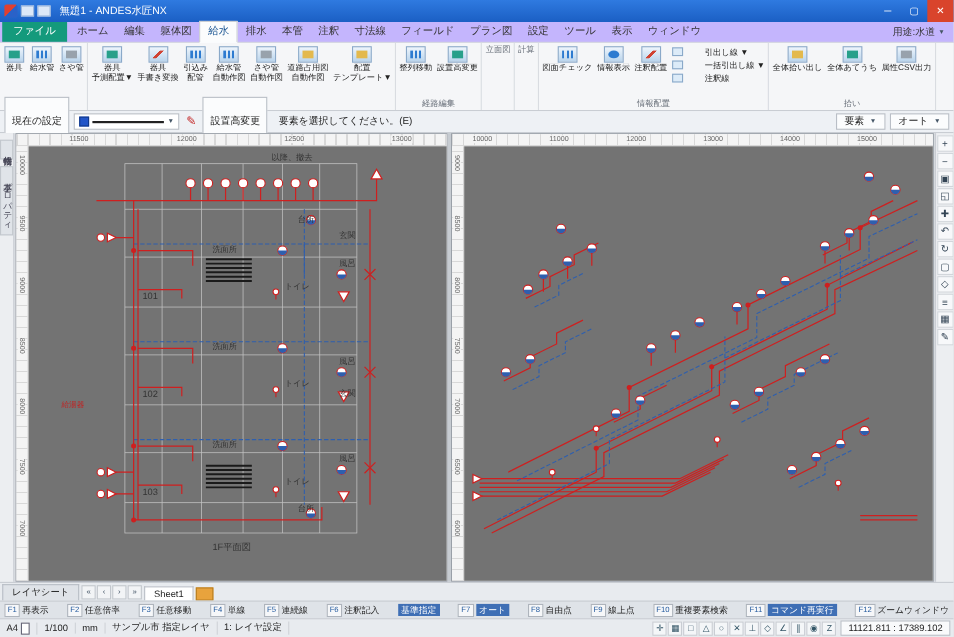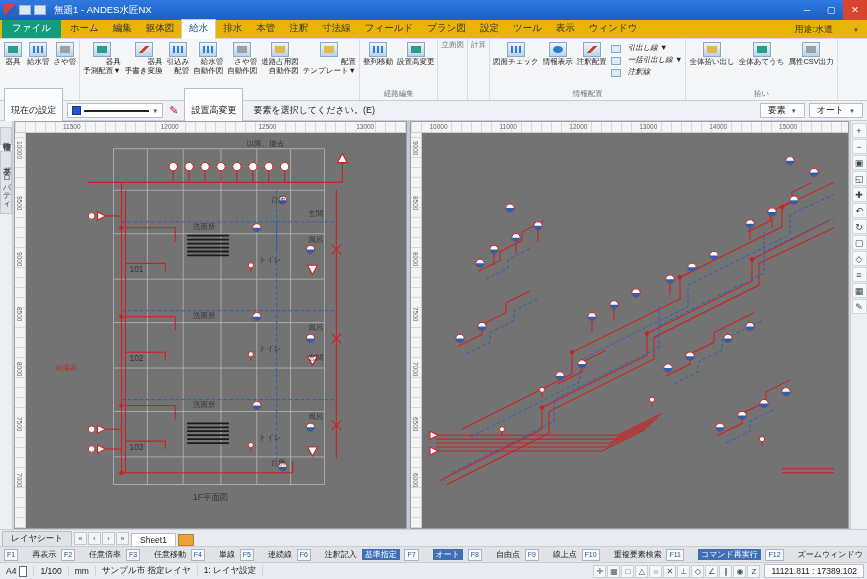--- a/index.html
+++ b/index.html
@@ -11,44 +11,44 @@
 .titlebar{height:20px;background:linear-gradient(#2f7ae0,#1b5fc4);display:flex;align-items:center;color:#fff;padding-left:4px;flex:0 0 auto;}
 .tb-icons{display:flex;gap:3px;align-items:center;}
 .tb-app{width:12px;height:12px;background:linear-gradient(135deg,#e04030 50%,#2a62c8 50%);border-radius:2px;}
 .tb-mini{width:12px;height:10px;background:#dce8f8;border:1px solid #9db8dd;}
 .tb-title{margin-left:8px;font-size:9.5px;flex:1;white-space:nowrap;overflow:hidden;}
 .tb-ctl{display:flex;height:100%;}
 .tb-btn{width:24px;display:flex;align-items:center;justify-content:center;font-size:9px;}
 .tb-btn.close{background:#d9442c;}
 
 
-.menubar{height:19px;background:#eab308;display:flex;align-items:flex-end;border-bottom:1px solid #d4d8dd;padding:0 2px;flex:0 0 auto;}
+.menubar{height:19px;background:#c4b5fd;display:flex;align-items:flex-end;border-bottom:1px solid #d4d8dd;padding:0 2px;flex:0 0 auto;}
 .mtab{padding:2px 7px 3px;font-size:9.5px;color:#333;white-space:nowrap;}
 .mtab.file{background:#149a7c;color:#fff;padding:2px 10px 3px;margin-right:2px;}
 .mtab.sel{background:#fbfcfd;border:1px solid #c9cdd3;border-bottom:1px solid #fbfcfd;margin-bottom:-1px;color:#14508f;}
-.musage{margin-left:auto;display:flex;align-items:center;gap:20px;padding:2px 6px;font-size:9px;color:#333;white-space:nowrap;}
+.musage{margin-left:auto;display:flex;align-items:center;gap:3px;padding:2px 6px;font-size:9px;color:#333;white-space:nowrap;}
 
 
 .ribbon{height:62px;background:#f5f6f8;border-bottom:1px solid #c9cdd3;display:flex;overflow:hidden;flex:0 0 auto;}
 .rgroup{display:flex;flex-direction:column;border-right:1px solid #d9dce1;min-width:0;}
 .rbtns{flex:1;display:flex;align-items:stretch;padding:1px 1px 0;}
 .rbtn{display:flex;flex-direction:column;align-items:center;padding:1px 2px;min-width:24px;}
 .ricon{width:18px;height:15px;margin:1px 0;border:1px solid #8aa9c9;background:linear-gradient(180deg,#eef5fc,#b9d4ec);position:relative;flex:0 0 auto;}
 .ricon::after{content:"";position:absolute;left:3px;right:3px;top:3px;bottom:3px;}
 .i-t::after{background:#27a08a;}
 .i-b::after{background:repeating-linear-gradient(90deg,#2d7bd0 0 2px,transparent 2px 4px);}
 .i-r::after{background:linear-gradient(135deg,transparent 40%,#d04333 40% 60%,transparent 60%);}
 .i-y::after{background:#e3b94d;}
 .i-g::after{background:#98a2ac;}
 .i-i::after{background:#2d7bd0;border-radius:50%;}
-.rlab{font-size:7.5px;line-height:8.5px;text-align:right;color:#222;white-space:nowrap;overflow:hidden;max-width:54px;}
+.rlab{font-size:7.5px;line-height:8.5px;text-align:center;color:#222;white-space:nowrap;overflow:hidden;max-width:54px;}
 .rlab span{display:block;}
 .rglabel{height:12px;font-size:7.5px;color:#69707a;text-align:center;line-height:12px;white-space:nowrap;padding:0 3px;overflow:hidden;}
 .rstack{display:flex;flex-direction:column;justify-content:flex-start;padding:3px 2px;gap:2px;}
-.rs-item{display:flex;align-items:flex-end;gap:7px;font-size:7.5px;white-space:nowrap;font-style:italic;}
+.rs-item{display:flex;align-items:flex-start;gap:20px;font-size:7.5px;white-space:nowrap;}
 .rs-ico{width:10px;height:8px;border:1px solid #8aa9c9;background:#dcebf8;flex:0 0 auto;}
 
 
 .settingsbar{height:20px;background:#eef1f5;border-bottom:1px solid #c9cdd3;display:flex;align-items:center;gap:4px;padding:0 4px;font-size:9px;flex:0 0 auto;}
 .sb-chip{border:1px solid #b9bec6;background:#fbfcfd;padding:15px 6px;white-space:nowrap;}
 .sb-combo{display:flex;align-items:center;gap:3px;border:1px solid #b9bec6;background:#fff;padding:1px 4px;width:96px;height:15px;}
 .sb-sw{width:9px;height:9px;background:#2255c8;border:1px solid #123a8a;flex:0 0 auto;}
 .sb-line{flex:1;height:0;border-top:2px solid #222;}
 .sb-pen{color:#c22222;font-size:11px;padding:0 2px;}
 .sb-msg{flex:1;padding-left:6px;color:#222;white-space:nowrap;overflow:hidden;}
@@ -87,21 +87,21 @@
 
 .sheetbar{height:17px;background:#e8ebef;border-top:1px solid #c9cdd3;display:flex;align-items:flex-end;padding:0 2px;gap:2px;font-size:8.5px;flex:0 0 auto;}
 .sh-nav{display:flex;gap:1px;margin-bottom:1px;}
 .sh-nav div{width:13px;height:13px;border:1px solid #c2c7cd;background:#f2f4f6;display:flex;align-items:center;justify-content:center;font-size:7px;color:#456;}
 .sh-tab{padding:1px 8px;border:1px solid #b9bec6;background:#dfe3e8;border-bottom:none;white-space:nowrap;}
 .sh-tab.act{background:#fff;}
 .sh-stub{width:16px;height:12px;background:#e8a33d;border:1px solid #b97f22;margin-bottom:0;}
 
 
 .fkeybar{height:16px;background:#dfe3e8;border-top:1px solid #c9cdd3;display:flex;align-items:center;justify-content:space-between;padding:0 3px;font-size:8px;overflow:hidden;flex:0 0 auto;}
-.fk{display:flex;align-items:center;gap:14px;padding:0 1px;white-space:nowrap;min-width:0;}
+.fk{display:flex;align-items:center;gap:2px;padding:0 1px;white-space:nowrap;min-width:0;}
 .fk b{font-weight:normal;background:#f6f7f9;border:1px solid #aeb4bc;color:#235a9e;font-size:7px;padding:0 2px;line-height:10px;}
 .fk span{overflow:hidden;}
 .fk.hl span{background:#3f6fb5;color:#fff;padding:0 3px;}
 
 
 .statusbar{height:17px;background:#e8ebef;border-top:1px solid #c9cdd3;display:flex;align-items:center;font-size:8.5px;flex:0 0 auto;}
 .st-cell{padding:0 6px;border-right:1px solid #cfd3d8;white-space:nowrap;display:flex;align-items:center;gap:3px;}
 .st-page{width:8px;height:11px;border:1px solid #667;background:#fff;}
 .st-icons{margin-left:auto;display:flex;gap:1px;padding:0 4px;}
 .st-ic{width:13px;height:13px;border:1px solid #c9cdd3;background:#f4f6f8;display:flex;align-items:center;justify-content:center;font-size:8px;color:#356;}

